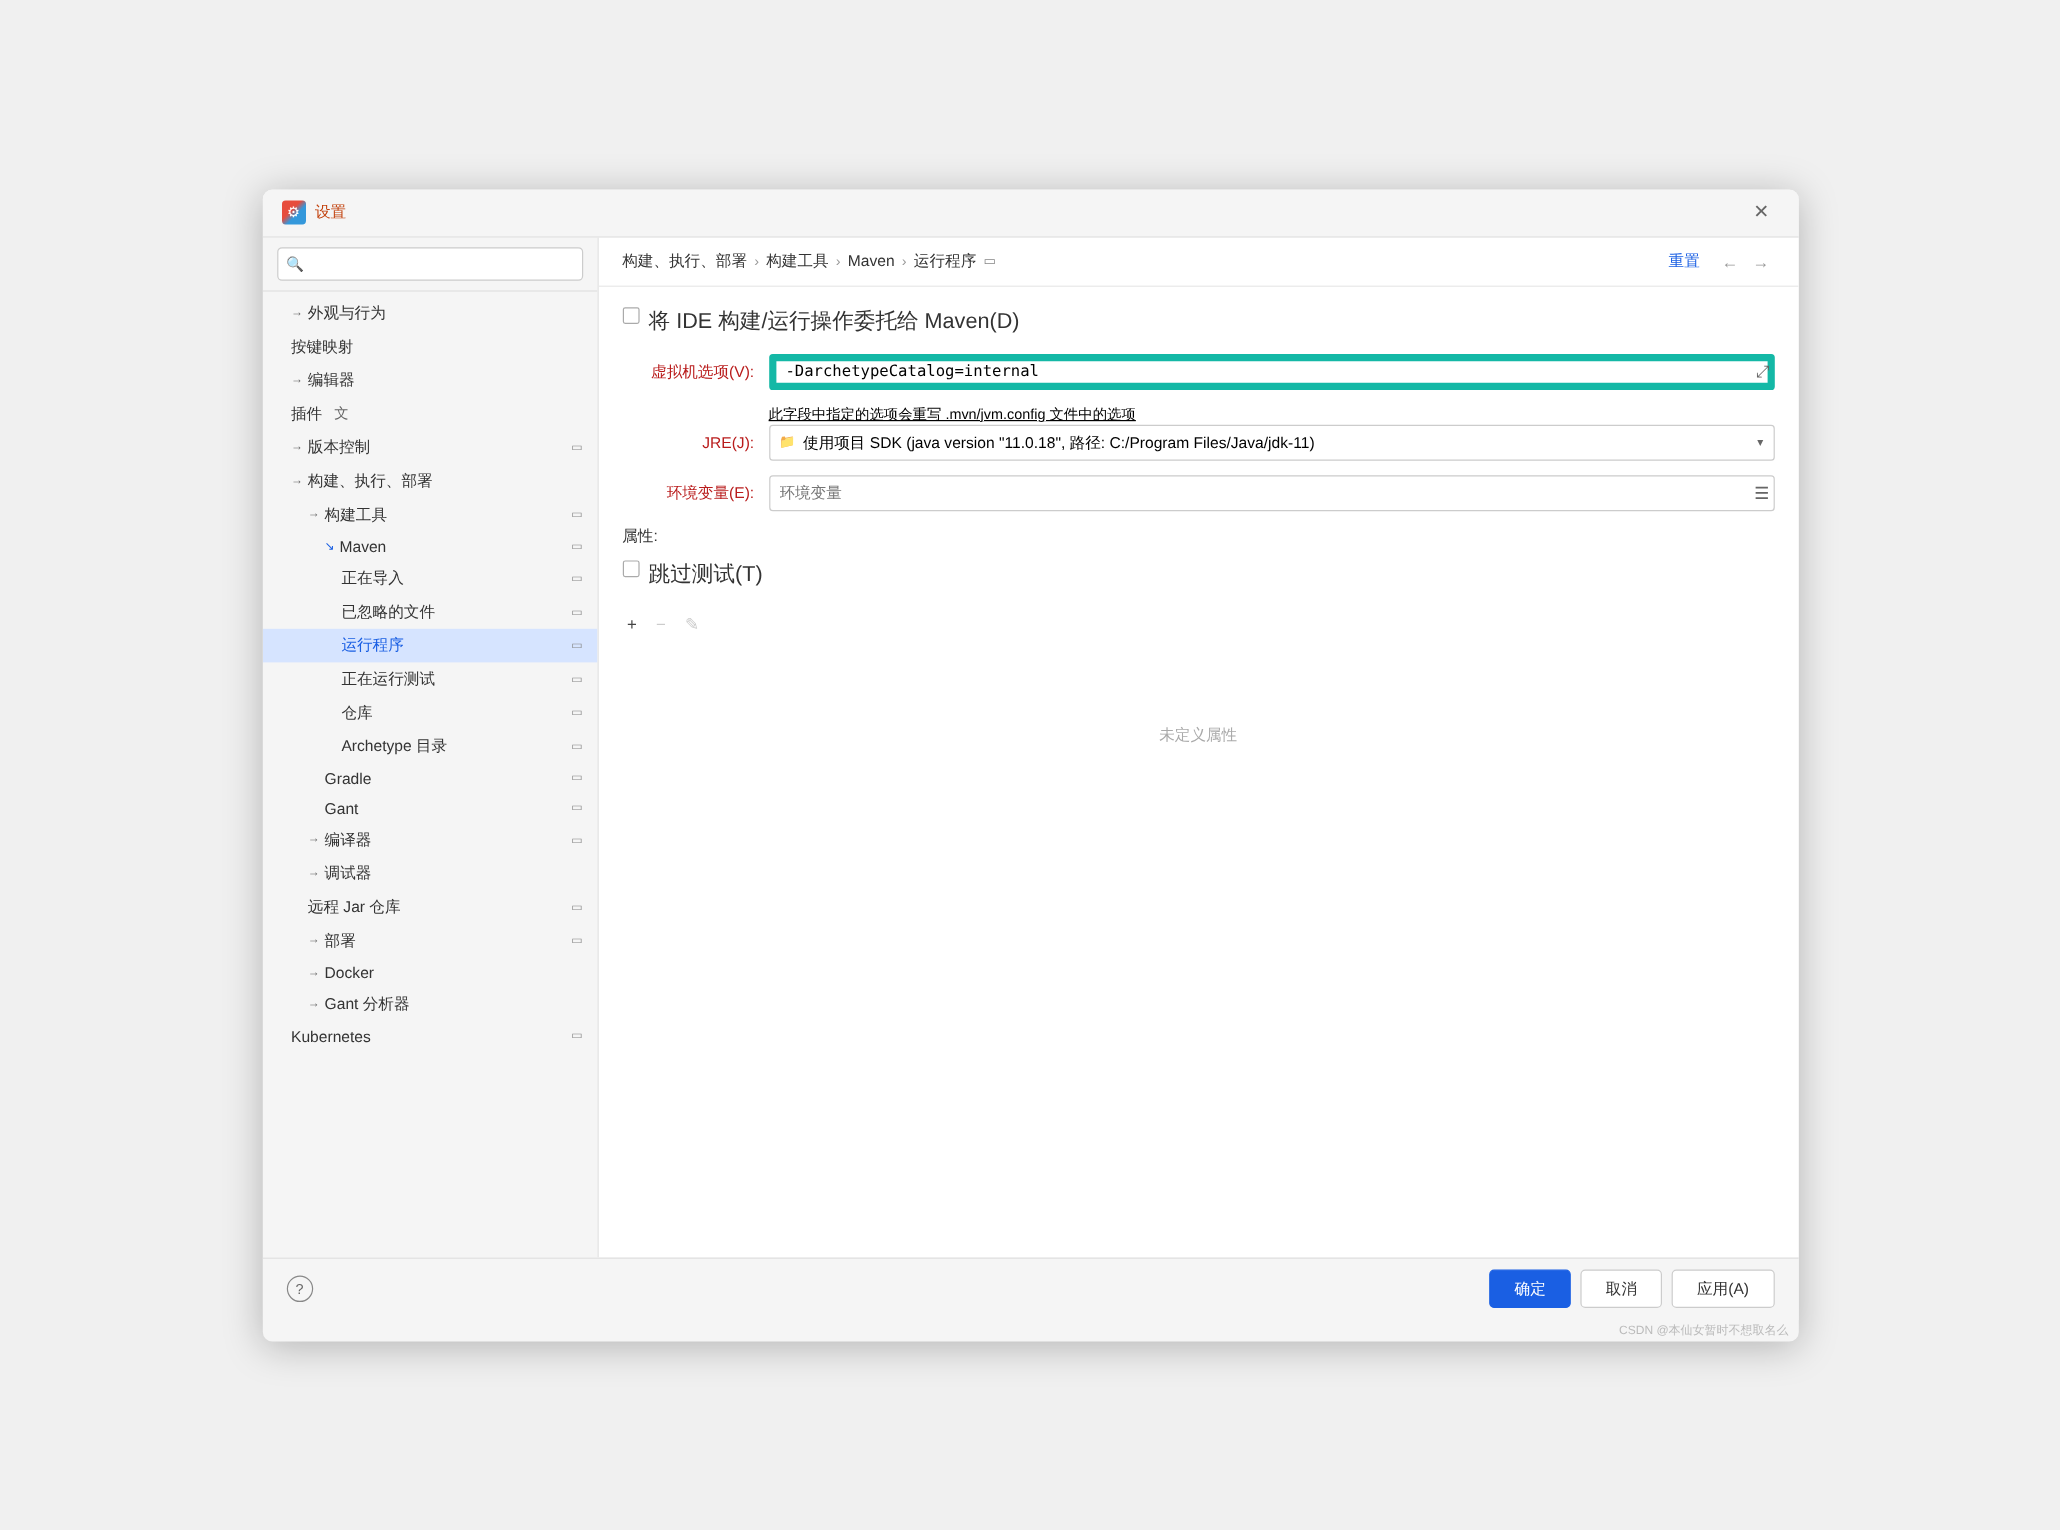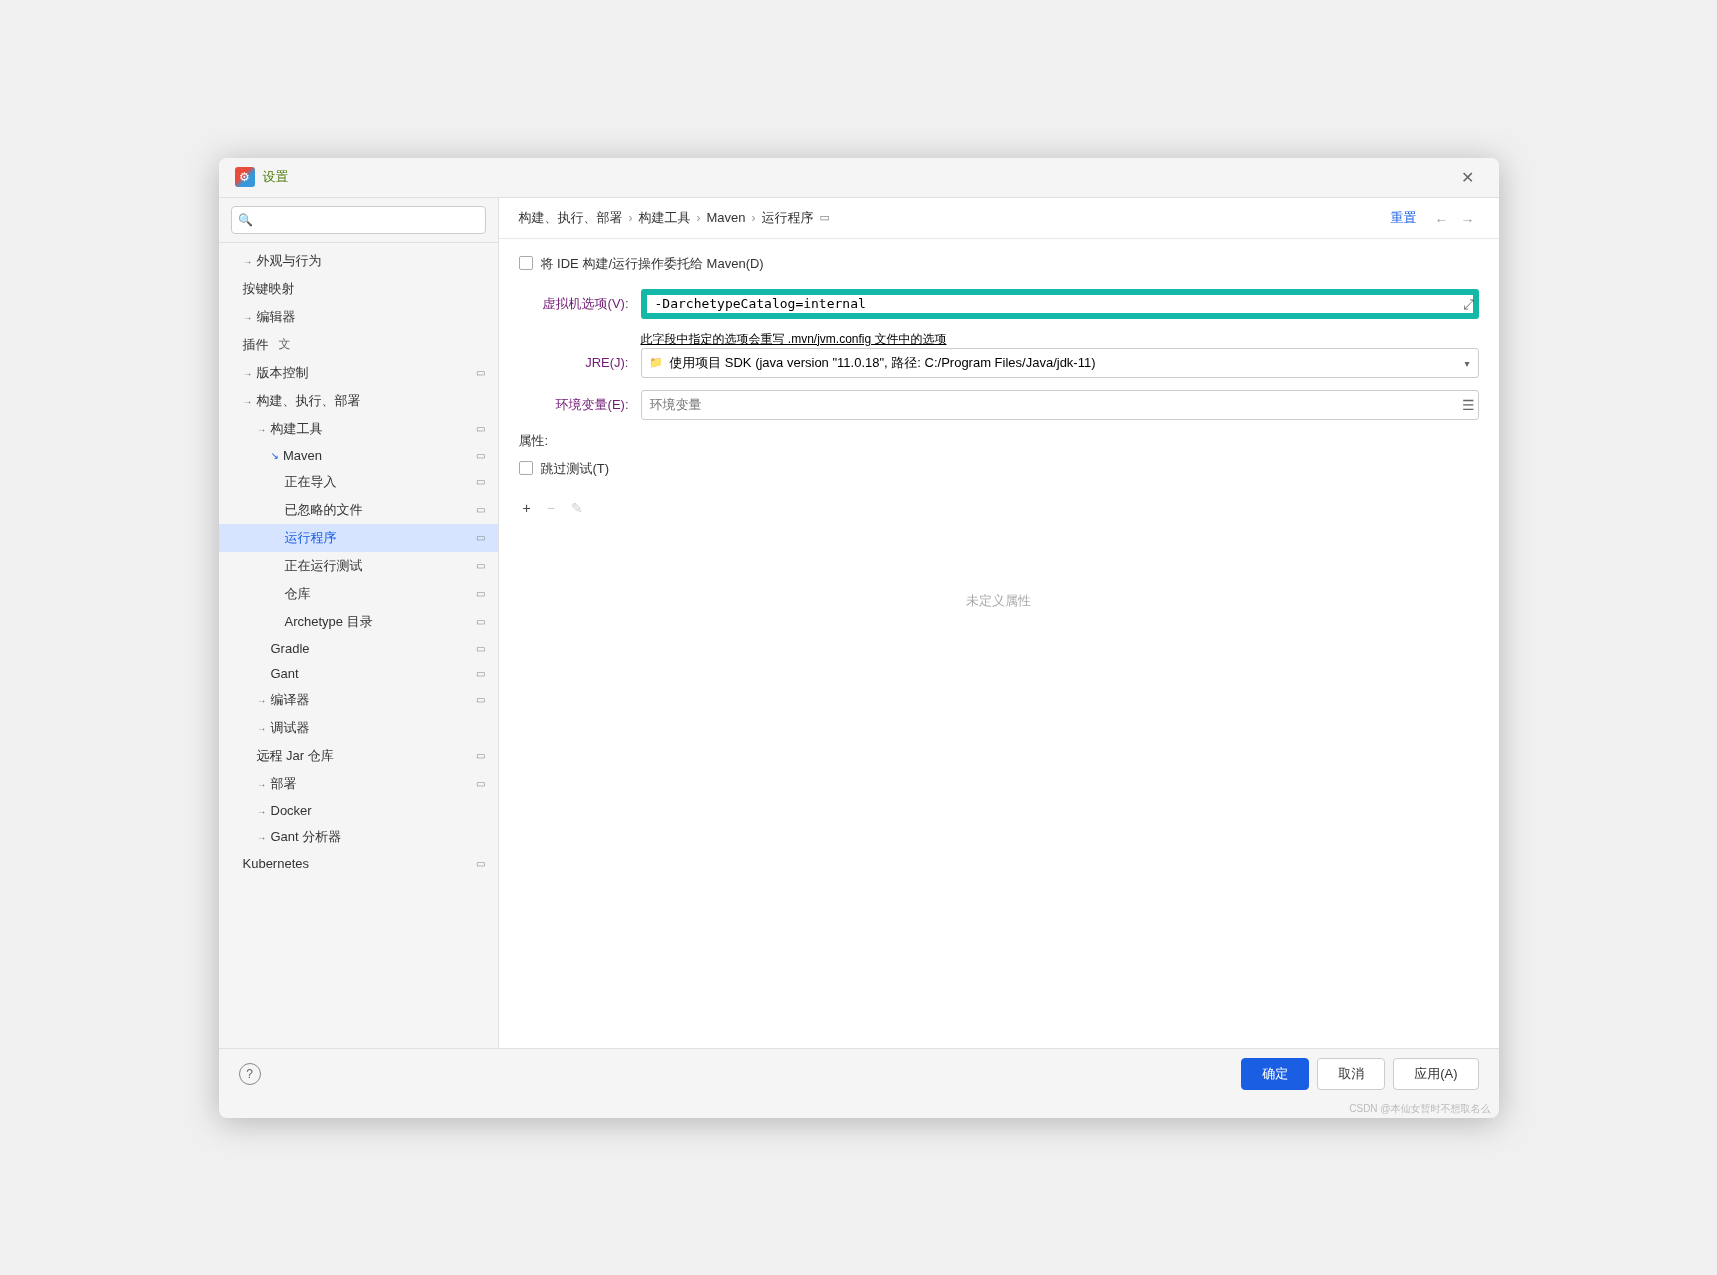--- a/index.html
+++ b/index.html
@@ -38,21 +38,21 @@
       background: linear-gradient(135deg, #e74c3c 40%, #3498db 60%);
       border-radius: 3px;
       display: flex;
       align-items: center;
       justify-content: center;
       font-size: 10px;
       color: white;
     }
     .titlebar-title {
       font-size: 13px;
-      color: #4d7c0f;
+      color: #c2410c;
       flex: 1;
     }
     .titlebar-close {
       cursor: pointer;
       color: #666;
       font-size: 16px;
       padding: 4px 8px;
     }
     .body {
       display: flex;
@@ -188,34 +188,34 @@
     .checkbox {
       width: 14px;
       height: 14px;
       border: 1px solid #aaa;
       border-radius: 2px;
       background: white;
       flex-shrink: 0;
       margin-top: 1px;
     }
     .option-label {
-      font-size: 13px;
+      font-size: 18px;
       color: #333;
       text-align: center;
     }
     .form-row {
       display: flex;
       align-items: center;
       margin-bottom: 12px;
       gap: 12px;
     }
     .form-label {
       width: 110px;
       font-size: 13px;
-      color: #701a75;
+      color: #b91c1c;
       text-align: right;
       flex-shrink: 0;
     }
     .form-field {
       flex: 1;
       position: relative;
     }
     .text-input {
       width: 100%;
       height: 30px;

